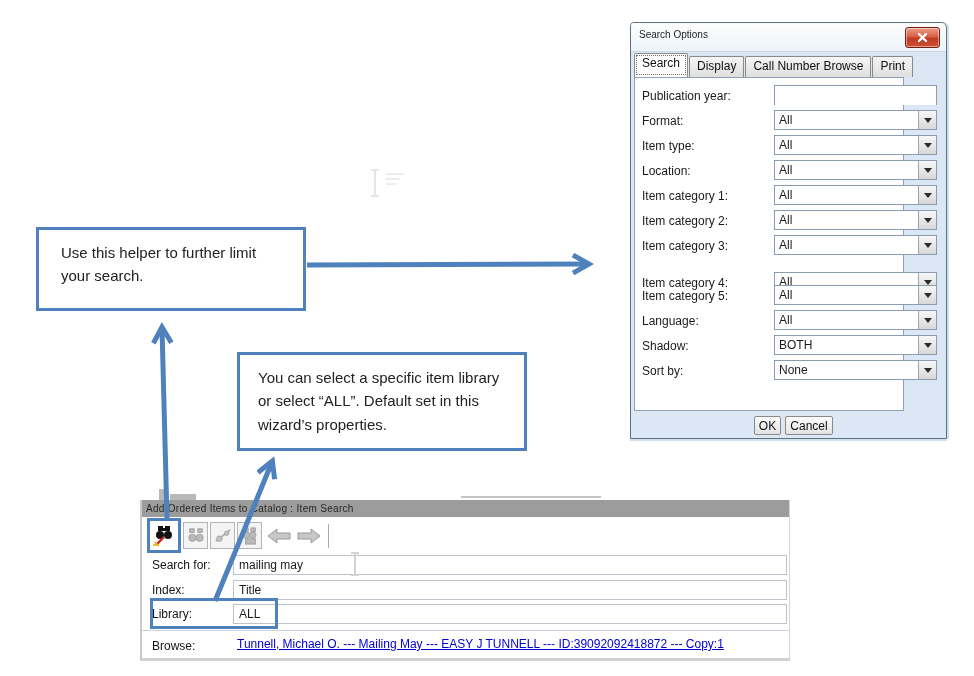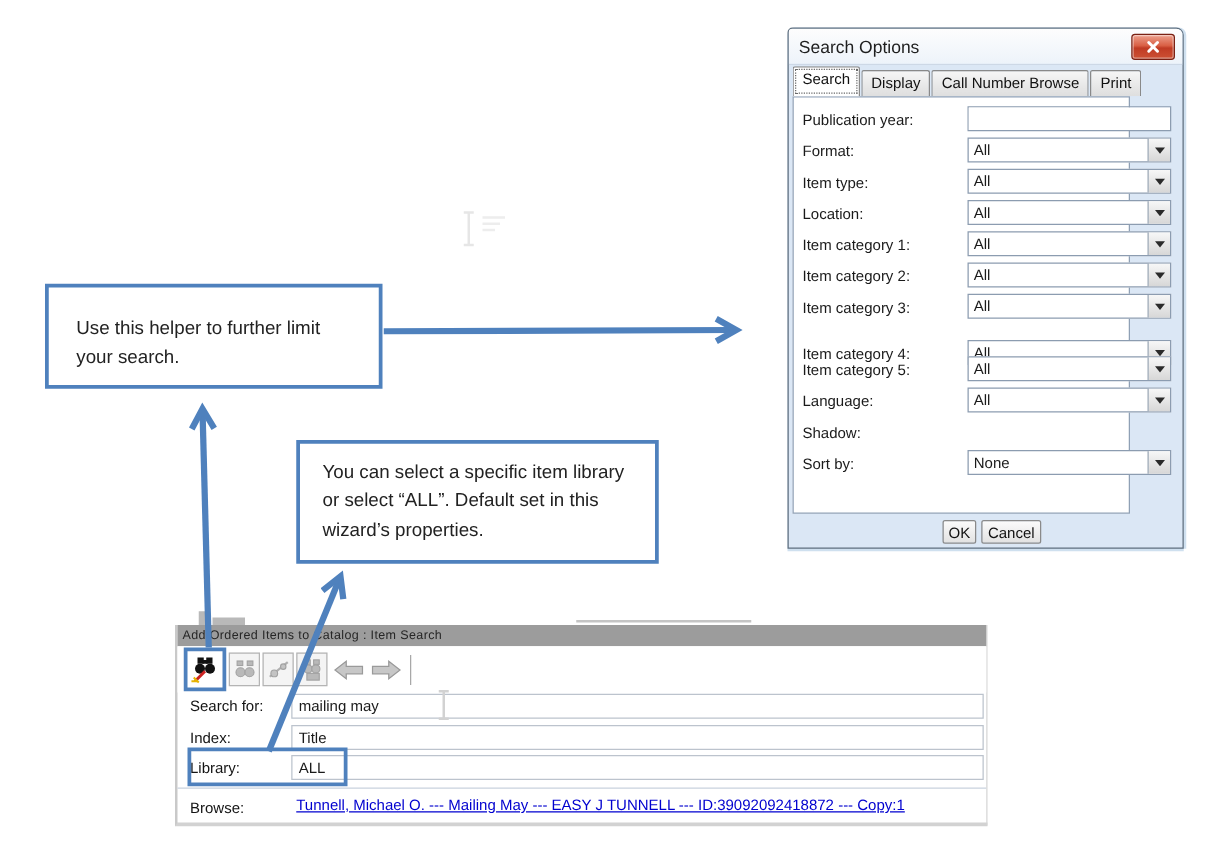--- a/index.html
+++ b/index.html
@@ -2,33 +2,33 @@
 <html><head>
 <meta charset="utf-8">
 <style>
   html,body{margin:0;padding:0;background:#fff;}
   #stage{position:relative;width:974px;height:676px;background:#fff;overflow:hidden;
          font-family:"Liberation Sans",sans-serif;color:#1a1a1a;}
 
   
   .callout{position:absolute;background:#fff;border:3px solid #4f81bd;
            font-size:15px;line-height:1.55;color:#222;box-sizing:border-box;}
-  #callout-helper{left:36px;top:227px;width:270px;height:84px;padding:21px 14px 0 22px;}
+  #callout-helper{left:36px;top:227px;width:270px;height:84px;padding:11px 14px 0 22px;}
   #callout-library{left:203px;top:352px;width:290px;height:99px;padding:11px 10px 0 18px;margin-left:34px;}
 
   
   #arrows{position:absolute;left:0;top:0;width:974px;height:676px;pointer-events:none;}
 
   
   #dialog{position:absolute;left:630px;top:22px;width:317px;height:417px;box-sizing:border-box;
           background:#dbe7f5;border:1px solid #5f6f7f;border-radius:4px 6px 0 0;
           box-shadow:2px 0 0 #cfe0ef,0 2px 0 #cfe0ef;}
   #dialog-titlebar{position:relative;height:28px;background:linear-gradient(#fdfdfd,#edf3fa);
           border-bottom:1px solid #cdd8e6;border-radius:3px 5px 0 0;}
-  #dialog-title{position:absolute;left:8px;top:6px;font-size:14px;color:#1e1e1e;}
+  #dialog-title{position:absolute;left:8px;top:6px;font-size:10px;color:#1e1e1e;}
   #dialog-close{position:absolute;right:6px;top:4px;width:33px;height:19px;
           background:linear-gradient(#eda08d 0%,#d95f44 45%,#c03b24 55%,#cc5034 100%);
           border:1px solid #7a2013;border-radius:3px;box-shadow:inset 0 0 0 1px rgba(255,255,255,.45);
           display:flex;align-items:center;justify-content:center;cursor:default;}
   #tabs{position:absolute;left:3px;top:32px;height:22px;display:flex;align-items:flex-end;}
   .tab{height:18px;padding:2px 7px 0 7px;margin-right:1px;font-size:12px;color:#111;
        background:linear-gradient(#f6f6f6,#dedede);border:1px solid #898989;border-bottom:none;
        border-radius:2px 2px 0 0;white-space:nowrap;}
   .tab.active{background:#fff;height:21px;margin-top:-3px;position:relative;z-index:2;
        outline:1px dotted #6a6a6a;outline-offset:-3px;}
@@ -199,20 +199,26 @@
         <span class="dlabel">Language:</span>
         <div class="dctrl dcombo">
           <span class="dval">All</span>
           <span class="combo-btn">
               <span class="combo-arrow"></span>
             </span>
         </div>
       </div>
       <div class="drow" style="top:256px;">
         <span class="dlabel">Shadow:</span>
+        <div class="dctrl dcombo">
+          <span class="dval">BOTH</span>
+          <span class="combo-btn">
+              <span class="combo-arrow"></span>
+            </span>
+        </div>
       </div>
       <div class="drow" style="top:281px;">
         <span class="dlabel">Sort by:</span>
         <div class="dctrl dcombo">
           <span class="dval">None</span>
           <span class="combo-btn">
               <span class="combo-arrow"></span>
             </span>
         </div>
       </div>

